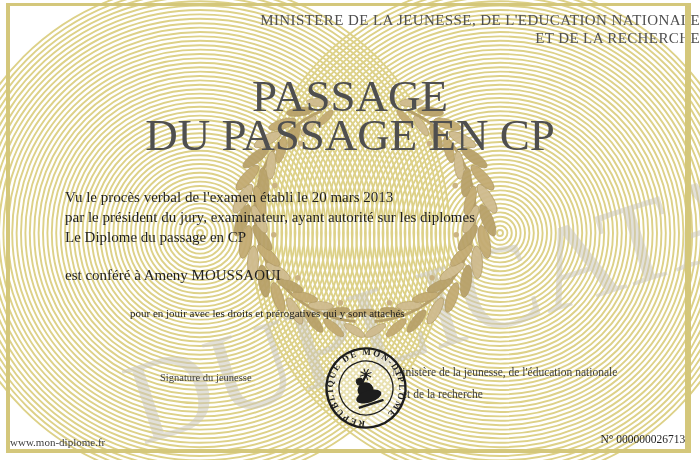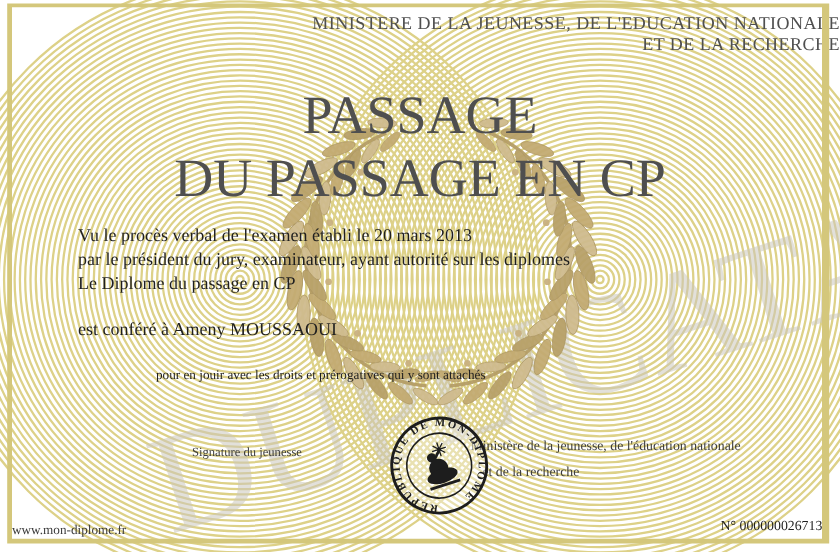--- a/index.html
+++ b/index.html
@@ -11,21 +11,21 @@
   .watermark{position:absolute;left:112px;top:352px;z-index:1;font-size:118px;line-height:1;
     white-space:nowrap;color:var(--watermark-color);transform:rotate(-18deg);transform-origin:left top;
     font-family:"Liberation Serif",serif}
   #wreath{z-index:2;opacity:.95}
   .txt{position:absolute;z-index:3}
   .frame{position:absolute;left:6px;top:3px;width:685px;height:450px;z-index:5;
     border-style:solid;border-width:3px 6px 4px 4px;border-color:var(--border-gold);pointer-events:none}
   .header{width:700px;text-align:right;color:var(--ink-title);font-size:15px;letter-spacing:.4px}
   .h1{top:12px}.h2{top:30px}
   .title{width:700px;text-align:center;color:var(--ink-title);font-size:45px;line-height:1}
-  .t1{top:74px}.t2{top:126px}
+  .t1{top:74px}.t2{top:113px}
   .body-line{left:65px;font-size:15px;color:var(--ink-body)}
   .b1{top:189px}.b2{top:209px}.b3{top:229px}.b4{top:267px}
   .b5{left:130px;top:307px;font-size:11px;color:var(--ink-body)}
   .sig{left:160px;top:372px;font-size:10.5px;color:var(--ink-small)}
   .min1{left:392px;top:366px;font-size:11.5px;color:var(--ink-small)}
   .min2{left:402px;top:388px;font-size:11.5px;color:var(--ink-small)}
   .web{left:10px;top:436px;font-size:11px;color:var(--ink-small)}
   .serial{right:9px;top:433px;font-size:11.5px;color:var(--ink-body)}
   #seal{position:absolute;left:322px;top:344px;width:88px;height:88px;z-index:4}
   #seal circle{stroke:var(--seal-ink)}

